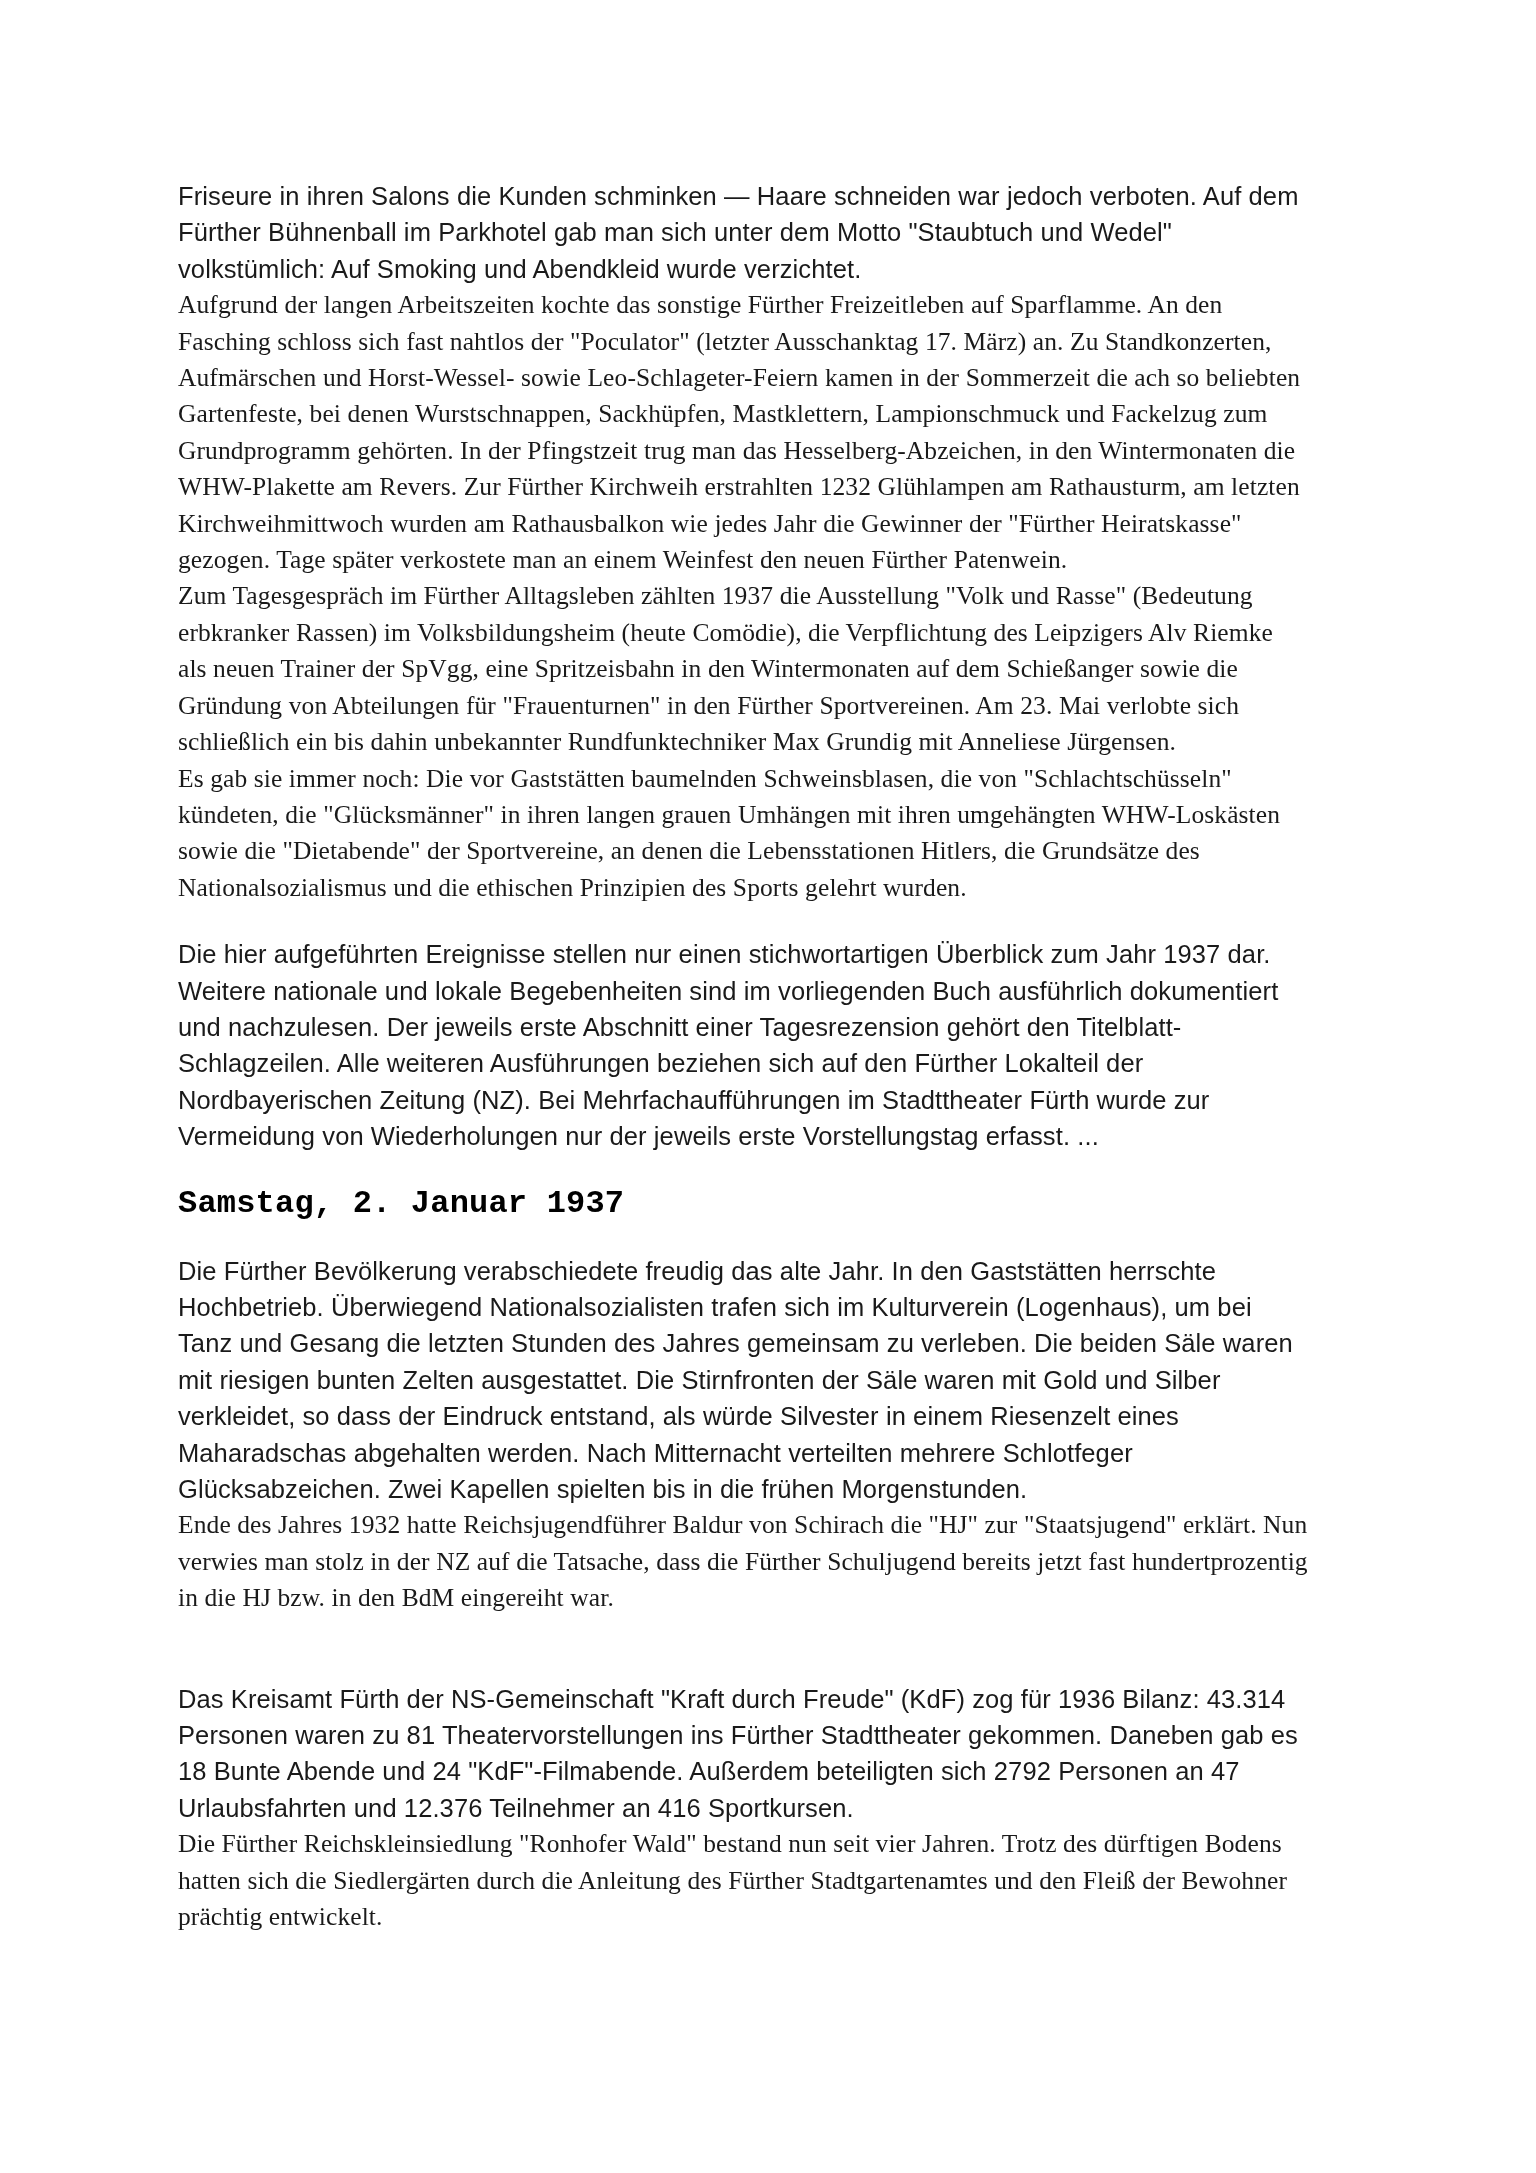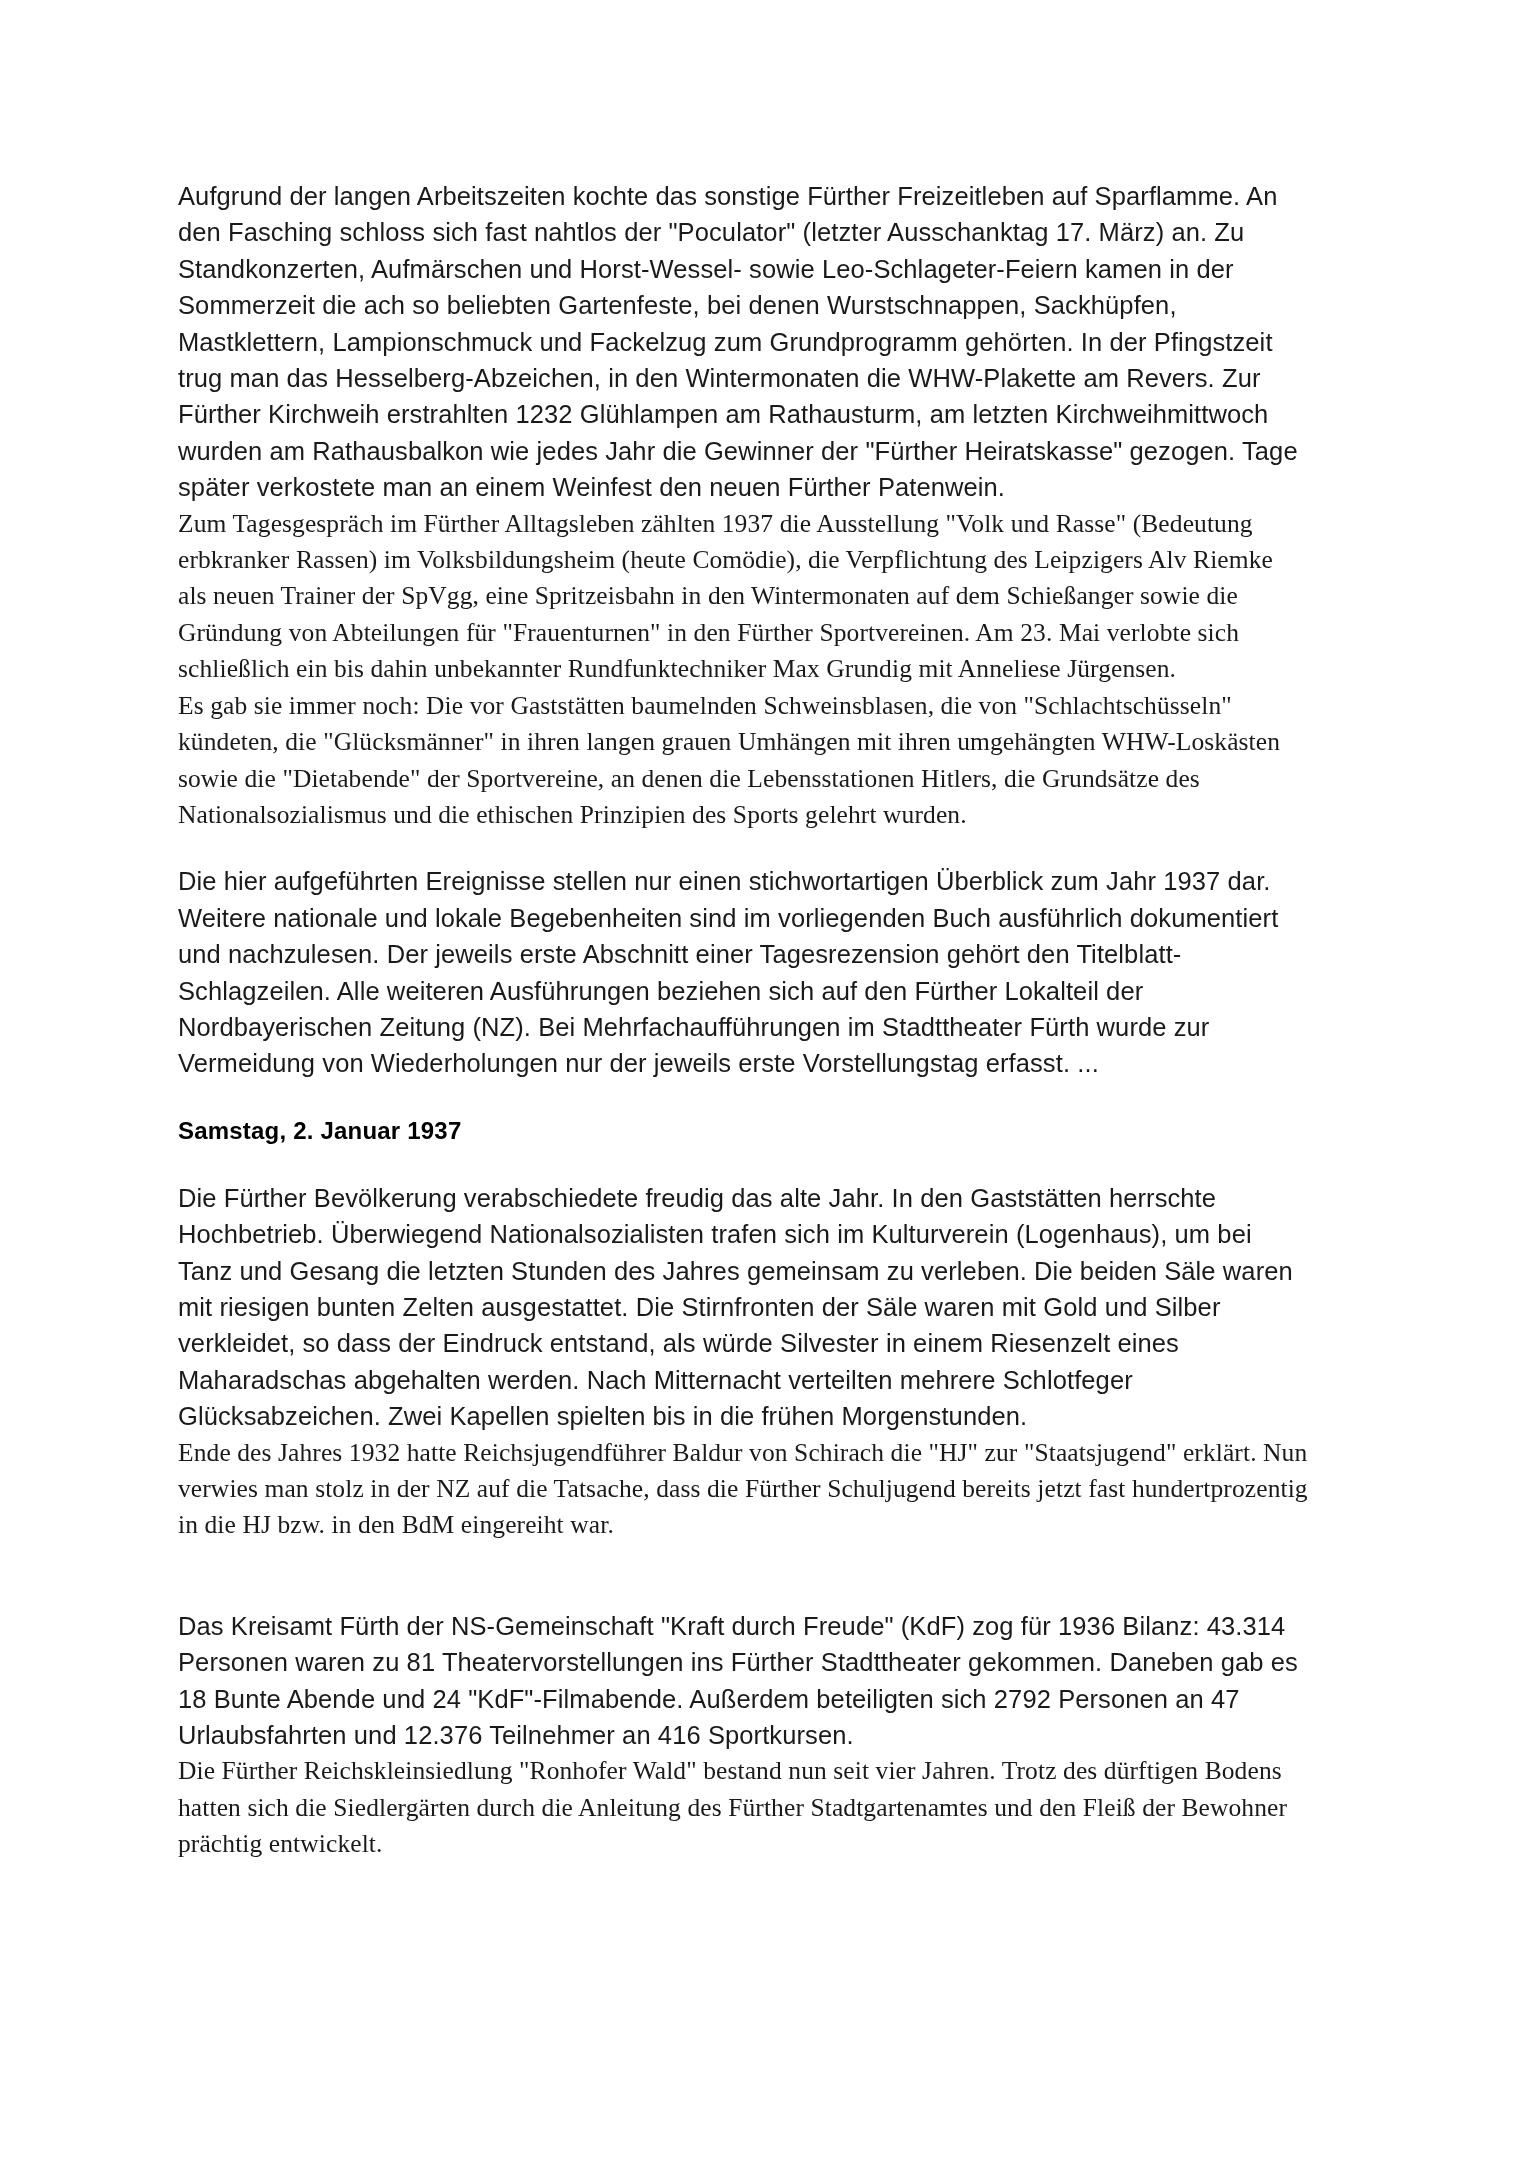--- a/index.html
+++ b/index.html
@@ -31,40 +31,42 @@
   }
   p.para + p.para {
     margin-top: 0;
     font-family: Liberation Serif, serif;
   }
   .block-gap {
     height: 30px;
   }
   h2.date-heading {
     margin: 0;
-    font-size: 24px;
+    font-size: 32px;
     line-height: 34px;
     font-weight: bold;
     color: #000000;
     letter-spacing: 0.2px;
+    font-family: Liberation Mono, monospace;
   }
   .heading-gap-before {
     height: 32px;
   }
   .heading-gap-after {
     height: 32px;
   }
 </style>
 </head>
 <body>
 
 <div class="page">
   <div class="doc-body">
 
     <div>
+      <p class="para">Friseure in ihren Salons die Kunden schminken — Haare schneiden war jedoch verboten. Auf dem Fürther Bühnenball im Parkhotel gab man sich unter dem Motto "Staubtuch und Wedel" volkstümlich: Auf Smoking und Abendkleid wurde verzichtet.</p>
       <p class="para">Aufgrund der langen Arbeitszeiten kochte das sonstige Fürther Freizeitleben auf Sparflamme. An den Fasching schloss sich fast nahtlos der "Poculator" (letzter Ausschanktag 17. März) an. Zu Standkonzerten, Aufmärschen und Horst-Wessel- sowie Leo-Schlageter-Feiern kamen in der Sommerzeit die ach so beliebten Gartenfeste, bei denen Wurstschnappen, Sackhüpfen, Mastklettern, Lampionschmuck und Fackelzug zum Grundprogramm gehörten. In der Pfingstzeit trug man das Hesselberg-Abzeichen, in den Wintermonaten die WHW-Plakette am Revers. Zur Fürther Kirchweih erstrahlten 1232 Glühlampen am Rathausturm, am letzten Kirchweihmittwoch wurden am Rathausbalkon wie jedes Jahr die Gewinner der "Fürther Heiratskasse" gezogen. Tage später verkostete man an einem Weinfest den neuen Fürther Patenwein.</p>
       <p class="para">Zum Tagesgespräch im Fürther Alltagsleben zählten 1937 die Ausstellung "Volk und Rasse" (Bedeutung erbkranker Rassen) im Volksbildungsheim (heute Comödie), die Verpflichtung des Leipzigers Alv Riemke als neuen Trainer der SpVgg, eine Spritzeisbahn in den Wintermonaten auf dem Schießanger sowie die Gründung von Abteilungen für "Frauenturnen" in den Fürther Sportvereinen. Am 23. Mai verlobte sich schließlich ein bis dahin unbekannter Rundfunktechniker Max Grundig mit Anneliese Jürgensen.</p>
       <p class="para">Es gab sie immer noch: Die vor Gaststätten baumelnden Schweinsblasen, die von "Schlachtschüsseln" kündeten, die "Glücksmänner" in ihren langen grauen Umhängen mit ihren umgehängten WHW-Loskästen sowie die "Dietabende" der Sportvereine, an denen die Lebensstationen Hitlers, die Grundsätze des Nationalsozialismus und die ethischen Prinzipien des Sports gelehrt wurden.</p>
     </div>
 
     <div class="block-gap"></div>
 
     <div>
       <p class="para">Die hier aufgeführten Ereignisse stellen nur einen stichwortartigen Überblick zum Jahr 1937 dar. Weitere nationale und lokale Begebenheiten sind im vorliegenden Buch ausführlich dokumentiert und nachzulesen. Der jeweils erste Abschnitt einer Tagesrezension gehört den Titelblatt-Schlagzeilen. Alle weiteren Ausführungen beziehen sich auf den Fürther Lokalteil der Nordbayerischen Zeitung (NZ). Bei Mehrfachaufführungen im Stadttheater Fürth wurde zur Vermeidung von Wiederholungen nur der jeweils erste Vorstellungstag erfasst. ...</p>
     </div>

